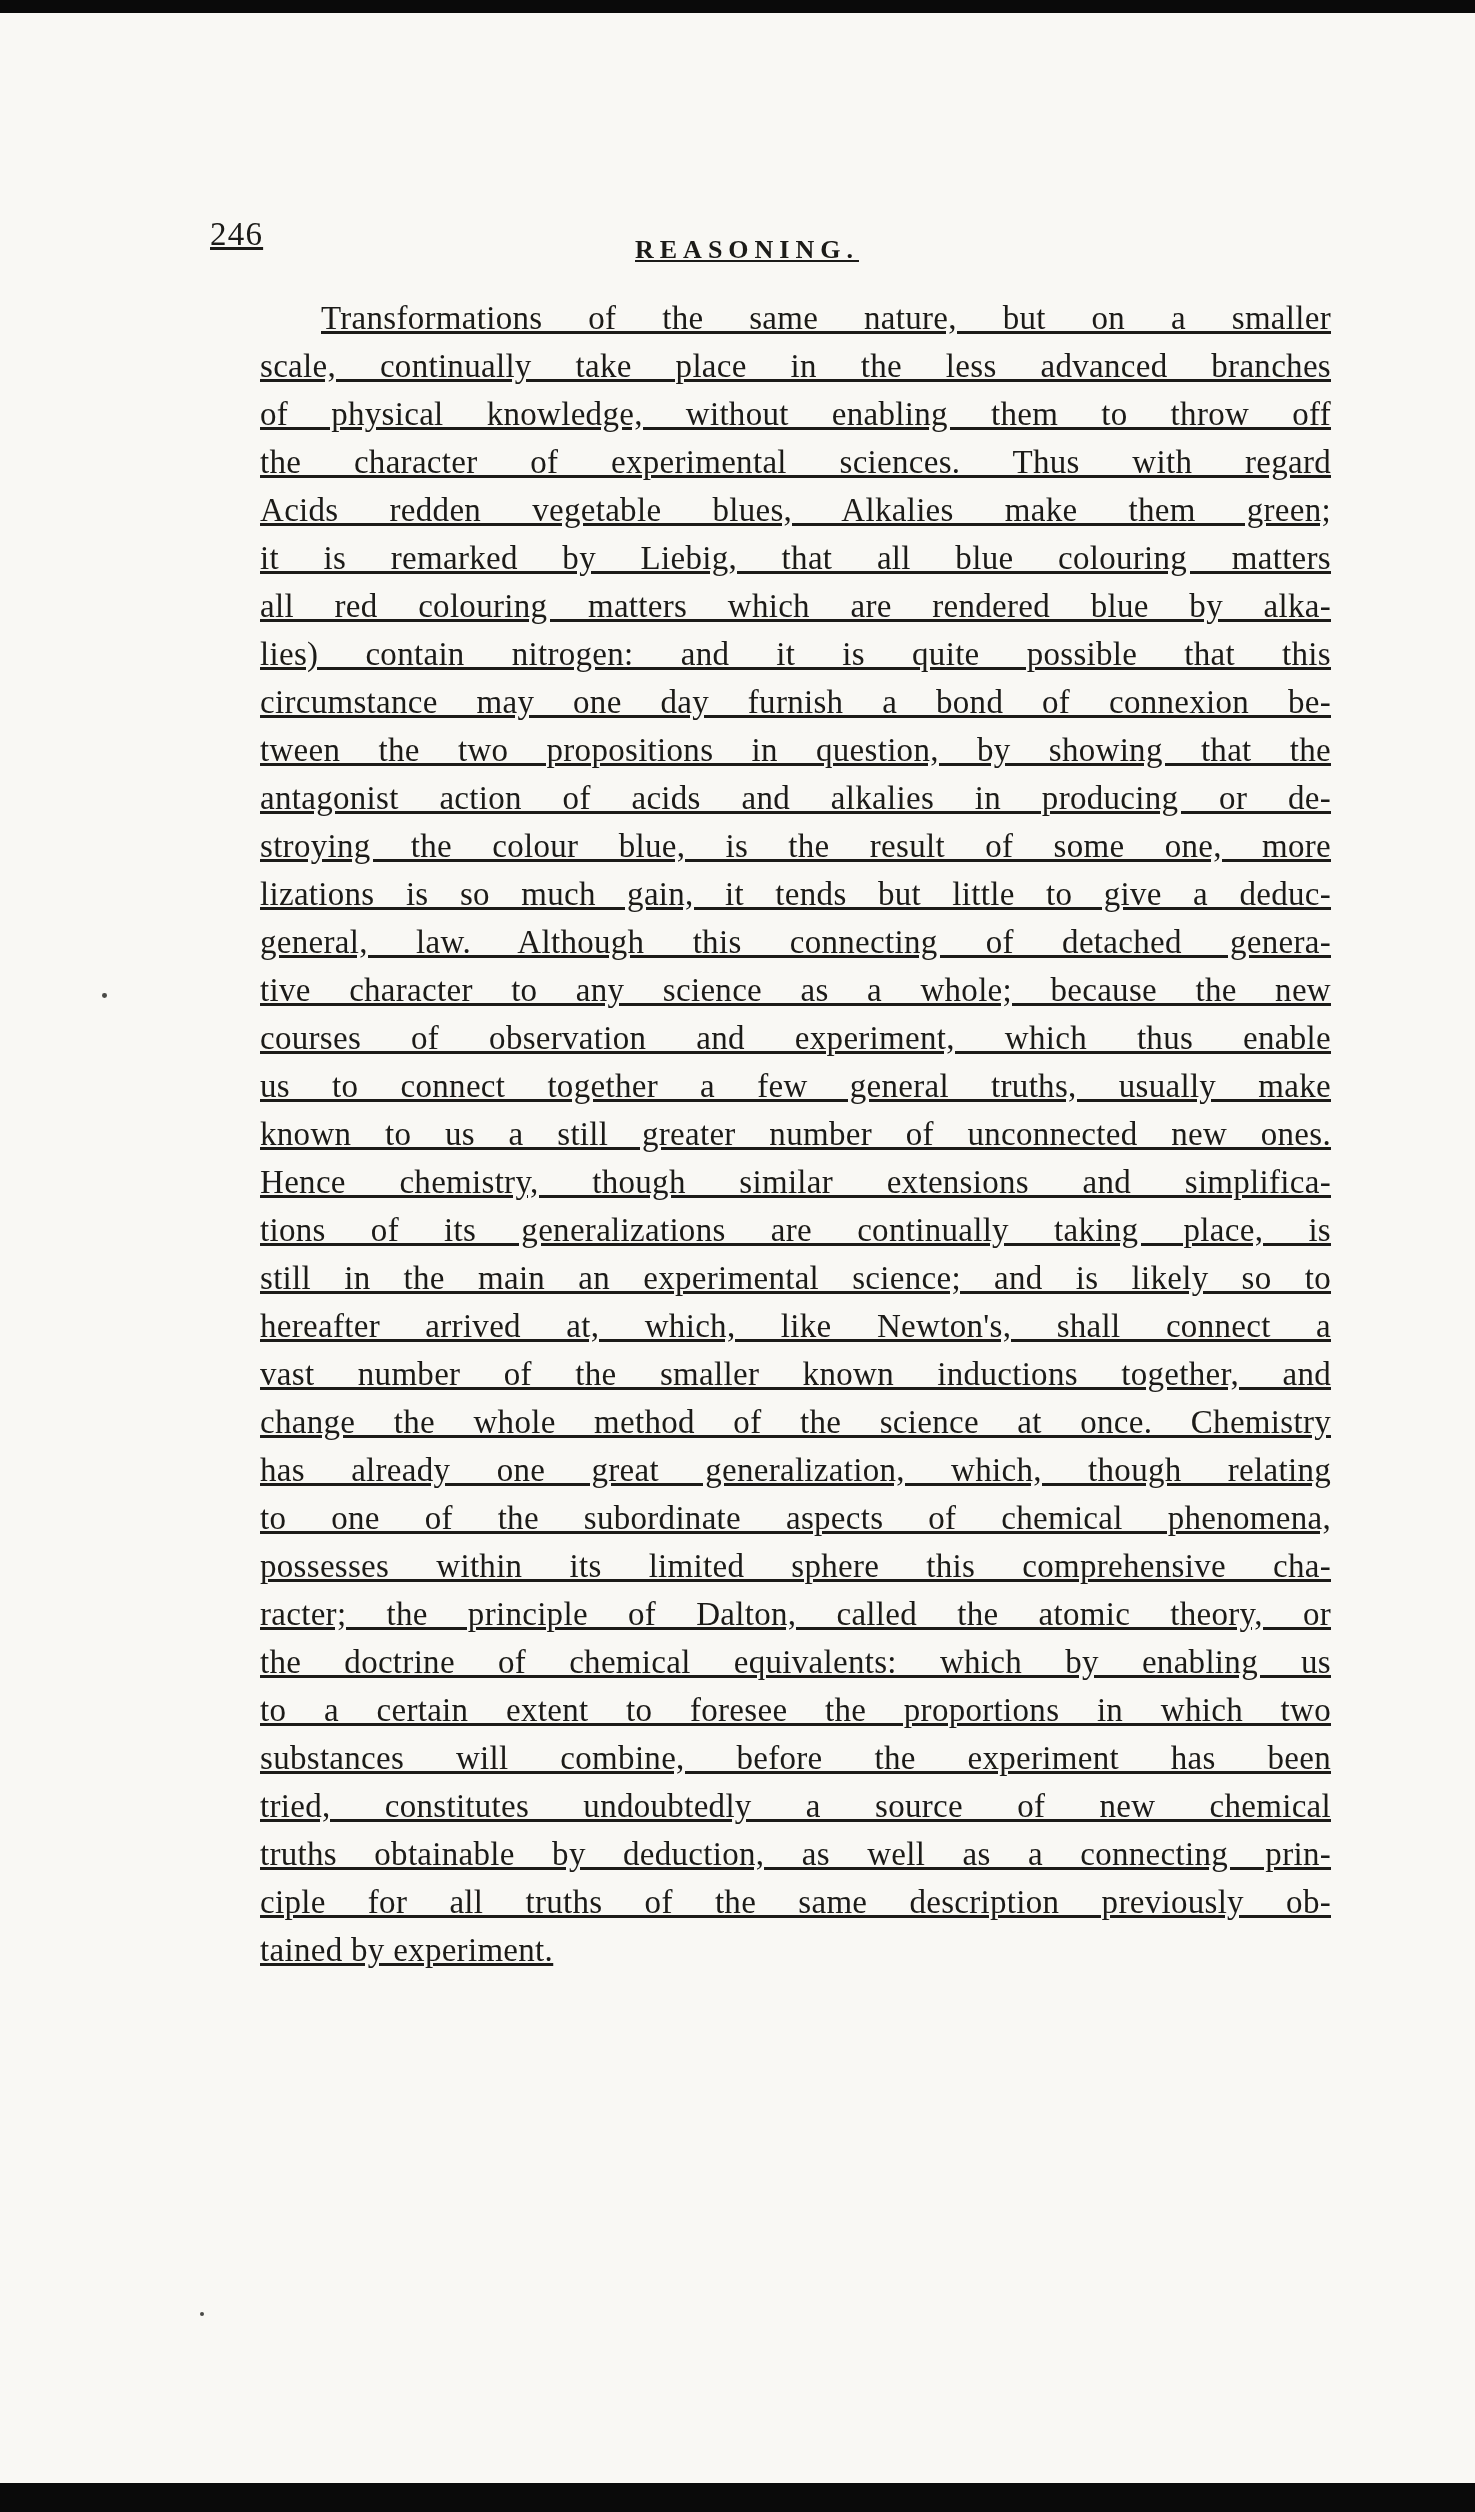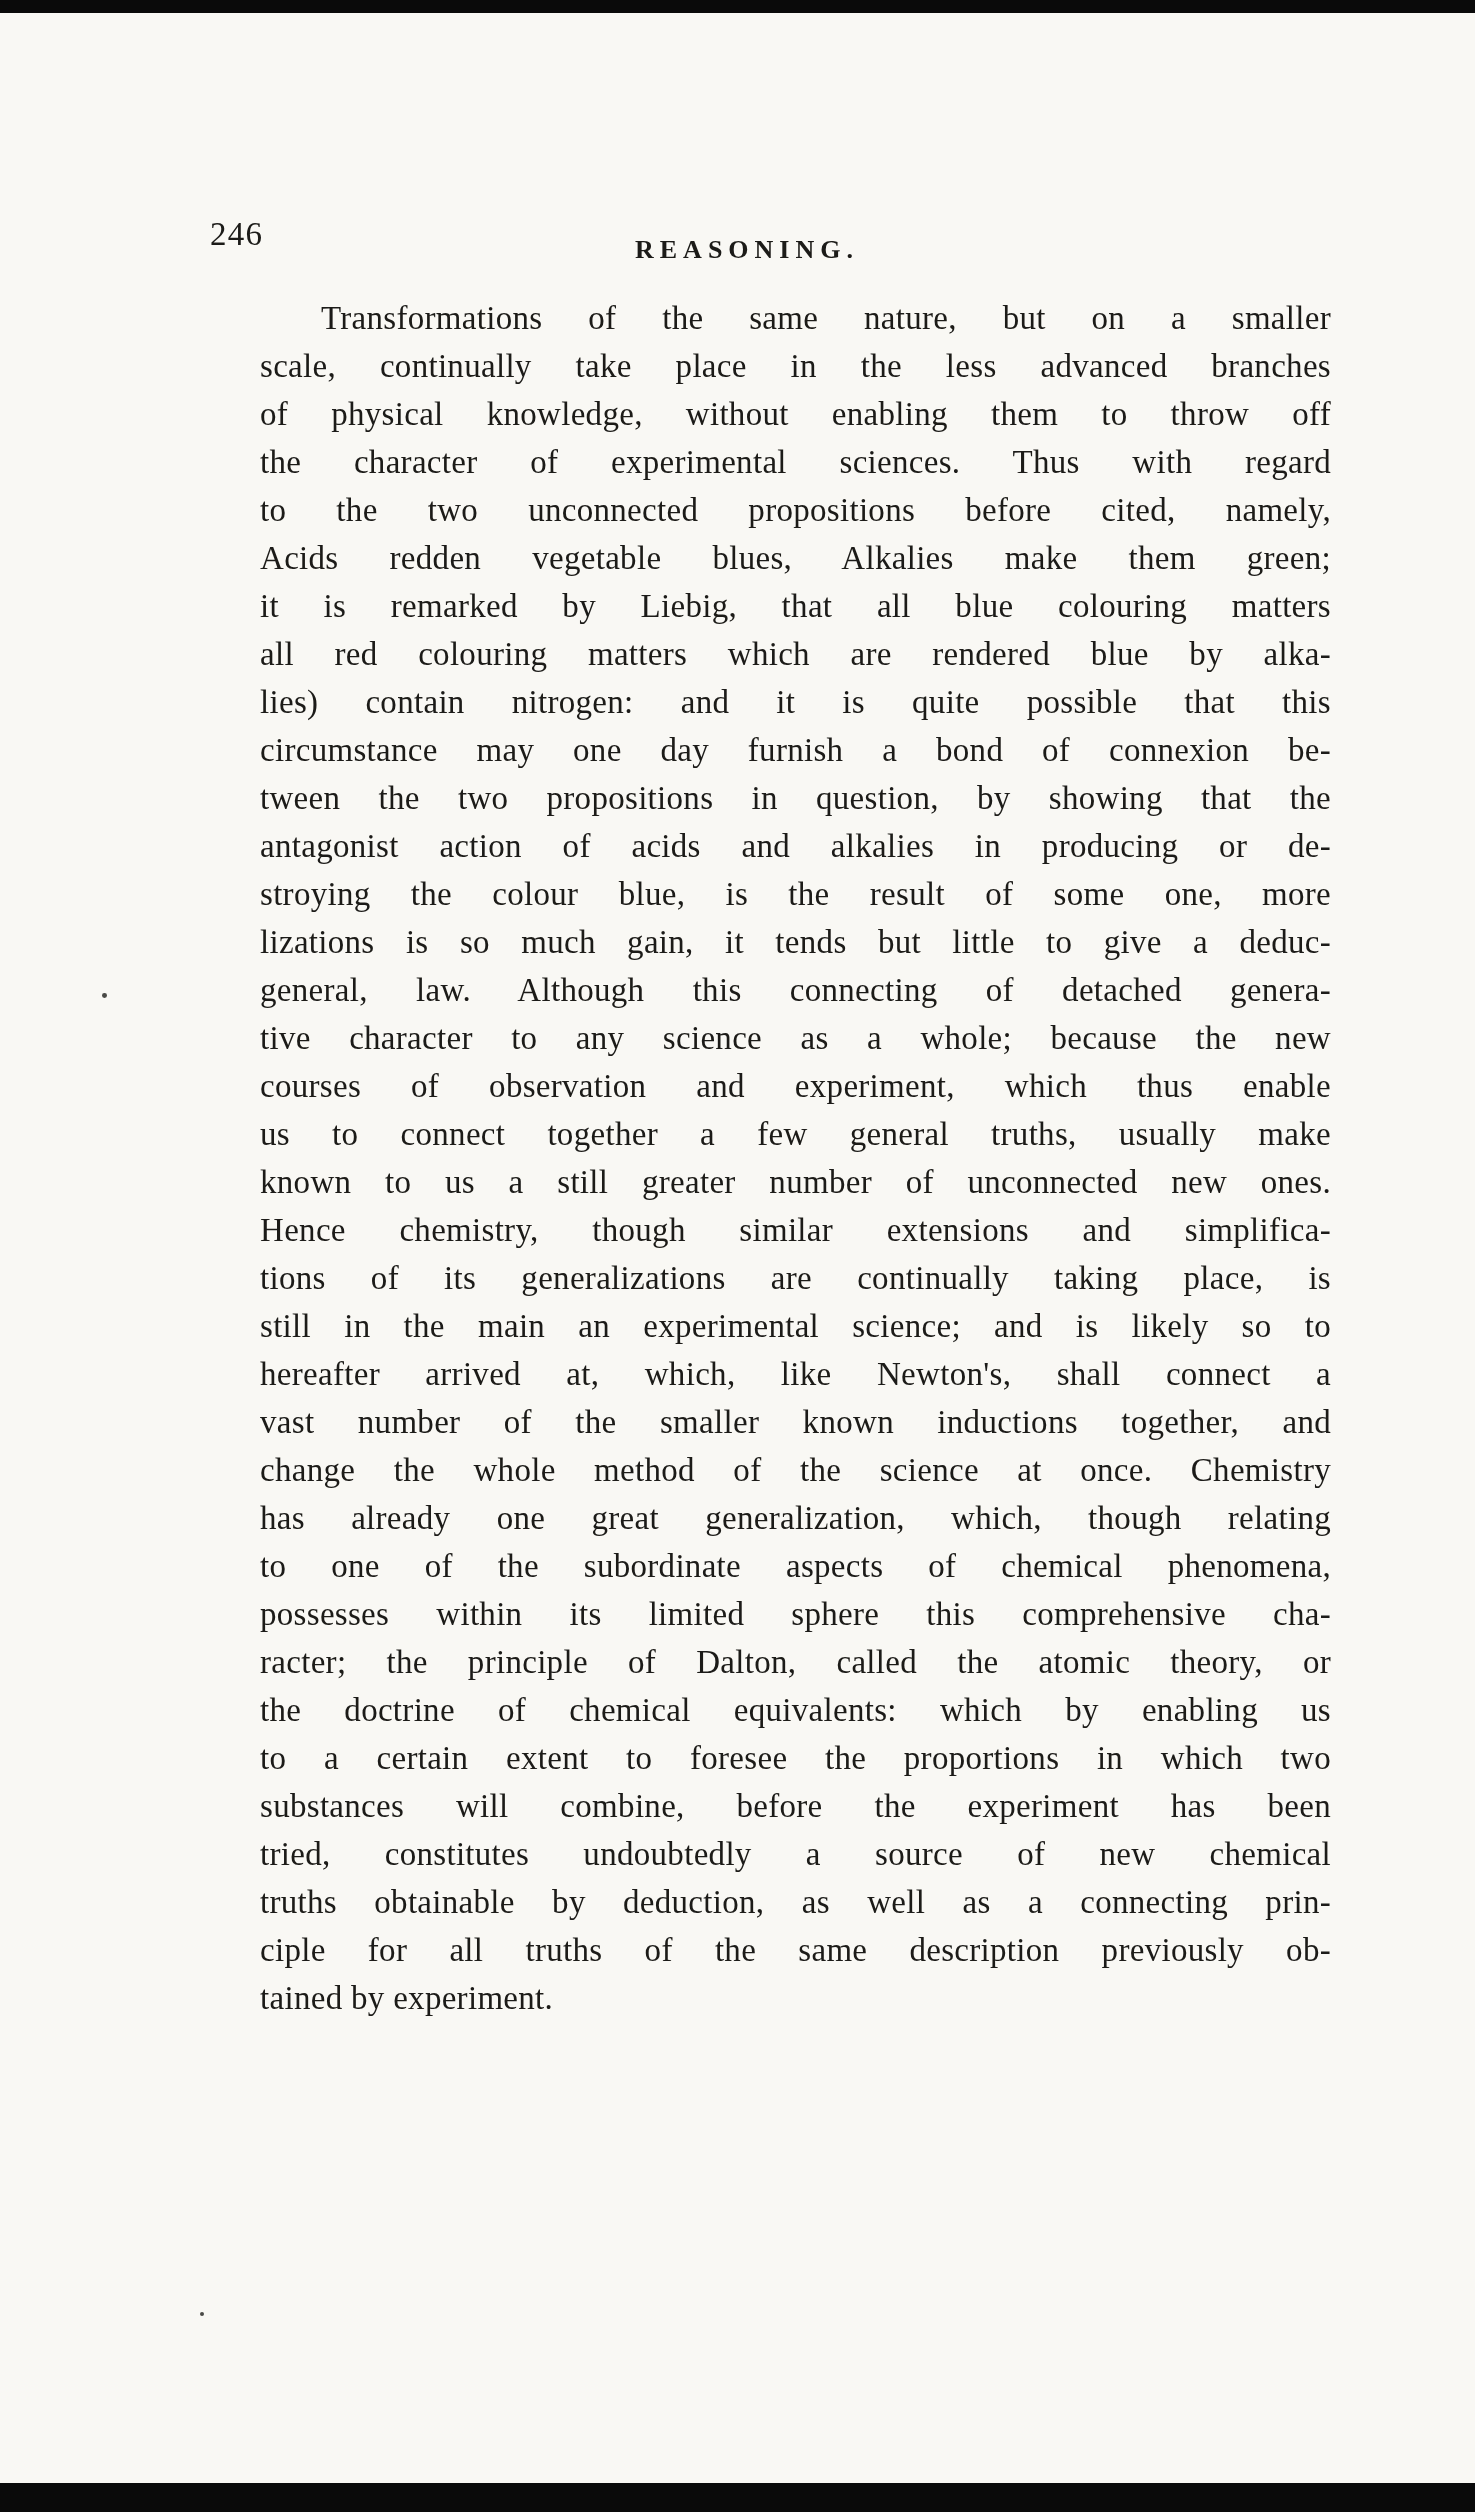--- a/index.html
+++ b/index.html
@@ -1,20 +1,20 @@
 <!DOCTYPE html>
 <html style="--paper: #f9f8f4; --ink: #1c1b18; --scan_bar: #0a0a0a;font-size:9.5px"><head>
 <meta charset="utf-8">
 <style>
   :root {
     --paper: #f9f8f4;
     --ink: #1c1b18;
     --scan_bar: #0a0a0a;
   }
-  * { margin: 0; padding: 0; box-sizing: border-box; }
+  * { margin: 0; padding: 0; box-sizing: border-box; text-decoration: underline; }
   html, body {
     width: 1476px;
     height: 2512px;
     background: var(--paper);
     font-family: "Liberation Serif", serif;
     color: var(--ink);
     overflow: hidden;
   }
   .page {
     position: relative;
@@ -93,21 +93,20 @@
   <div class="header-row">
     <span class="page-number">246</span>
     <span class="running-head">REASONING.</span>
   </div>
 
   <div class="paragraph">
       <div class="line first">Transformations of the same nature, but on a smaller</div>
       <div class="line">scale, continually take place in the less advanced branches</div>
       <div class="line">of physical knowledge, without enabling them to throw off</div>
       <div class="line">the character of experimental sciences.  Thus with regard</div>
-      <div class="line">to the two unconnected propositions before cited, namely,</div>
       <div class="line">Acids redden vegetable blues, Alkalies make them green;</div>
       <div class="line">it is remarked by Liebig, that all blue colouring matters</div>
       <div class="line">all red colouring matters which are rendered blue by alka-</div>
       <div class="line">lies) contain nitrogen:  and it is quite possible that this</div>
       <div class="line">circumstance may one day furnish a bond of connexion be-</div>
       <div class="line">tween the two propositions in question, by showing that the</div>
       <div class="line">antagonist action of acids and alkalies in producing or de-</div>
       <div class="line">stroying the colour blue, is the result of some one, more</div>
       <div class="line">lizations is so much gain, it tends but little to give a deduc-</div>
       <div class="line">general, law.  Although this connecting of detached genera-</div>

